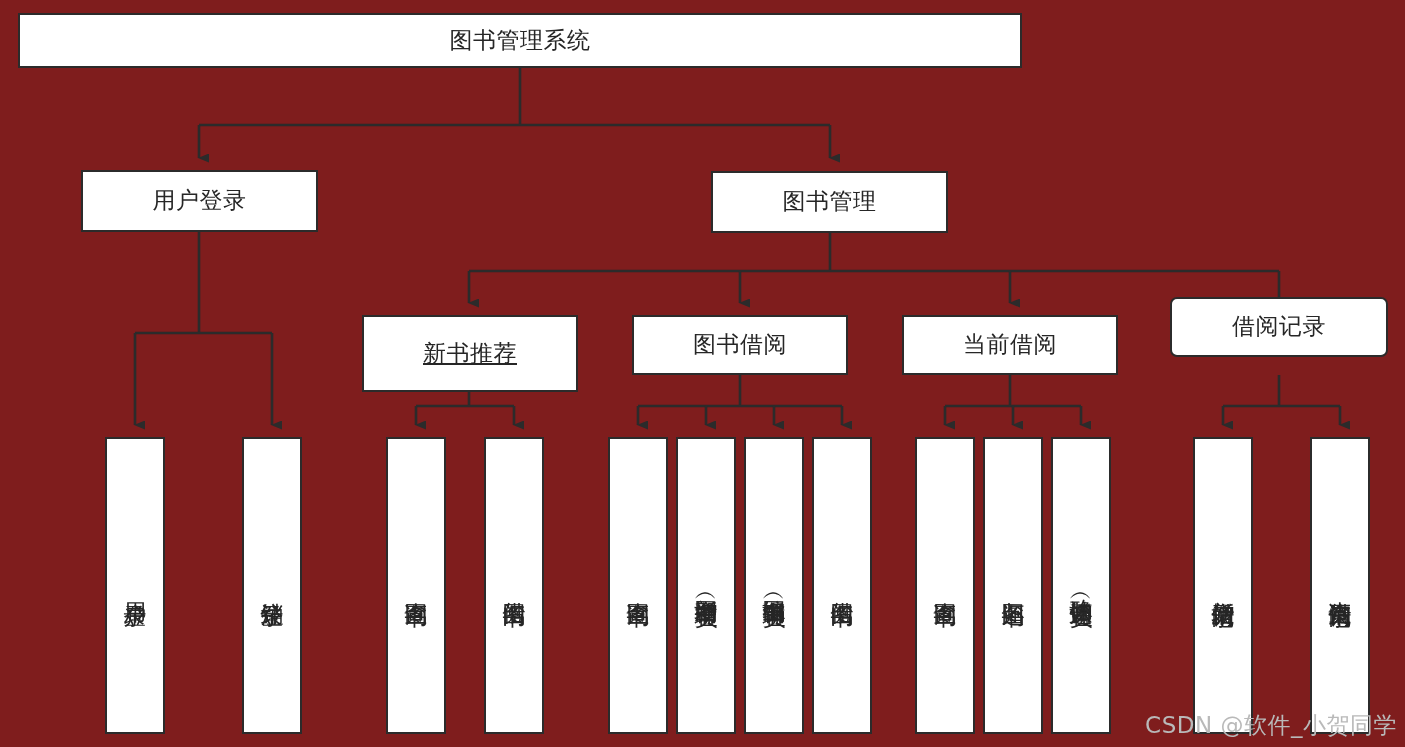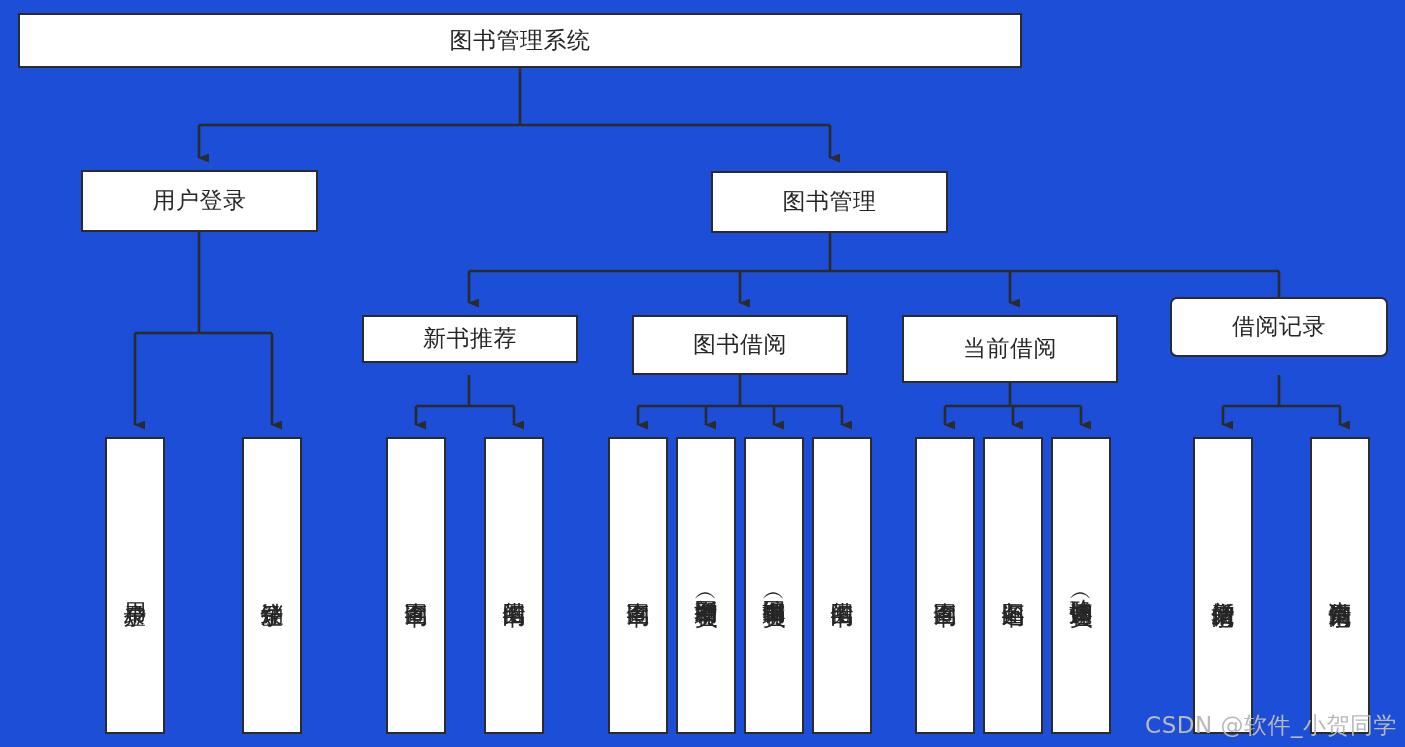--- a/index.html
+++ b/index.html
@@ -10,21 +10,21 @@
   body {
     width: 1405px;
     height: 747px;
     font-family: "DejaVu Sans", "Liberation Sans", sans-serif;
     overflow: hidden;
   }
   #diagram-root {
     position: relative;
     width: 1405px;
     height: 747px;
-    background: #1d4ed8;
+    background: #7f1d1d;
   }
   svg.diagram-canvas {
     position: absolute;
     top: 0;
     left: 0;
     width: 1405px;
     height: 747px;
   }
   .node-box {
     position: absolute;
@@ -137,29 +137,29 @@
   </div>
 
   <div class="node-box horiz" style="left:81px; top:170px; width:237px; height:62px;">
     <span class="node-label">用户登录</span>
   </div>
 
   <div class="node-box horiz" style="left:711px; top:171px; width:237px; height:62px;">
     <span class="node-label">图书管理</span>
   </div>
 
-  <div class="node-box horiz" style="left:362px; top:315px; width:216px; height:48px;">
+  <div class="node-box horiz" style="left:362px; top:315px; width:216px; height:77px;text-decoration:underline;">
     <span class="node-label">新书推荐</span>
   </div>
 
   <div class="node-box horiz" style="left:632px; top:315px; width:216px; height:60px;">
     <span class="node-label">图书借阅</span>
   </div>
 
-  <div class="node-box horiz" style="left:902px; top:315px; width:216px; height:68px;">
+  <div class="node-box horiz" style="left:902px; top:315px; width:216px; height:60px;">
     <span class="node-label">当前借阅</span>
   </div>
 
   <div class="node-box horiz" style="left:1170px; top:297px; width:218px; height:60px;border-radius:7px;">
     <span class="node-label">借阅记录</span>
   </div>
 
   <div class="node-box vert" style="left:105px; top:437px; width:60px; height:297px;">
     <span class="node-label">用户登录</span>
   </div>

